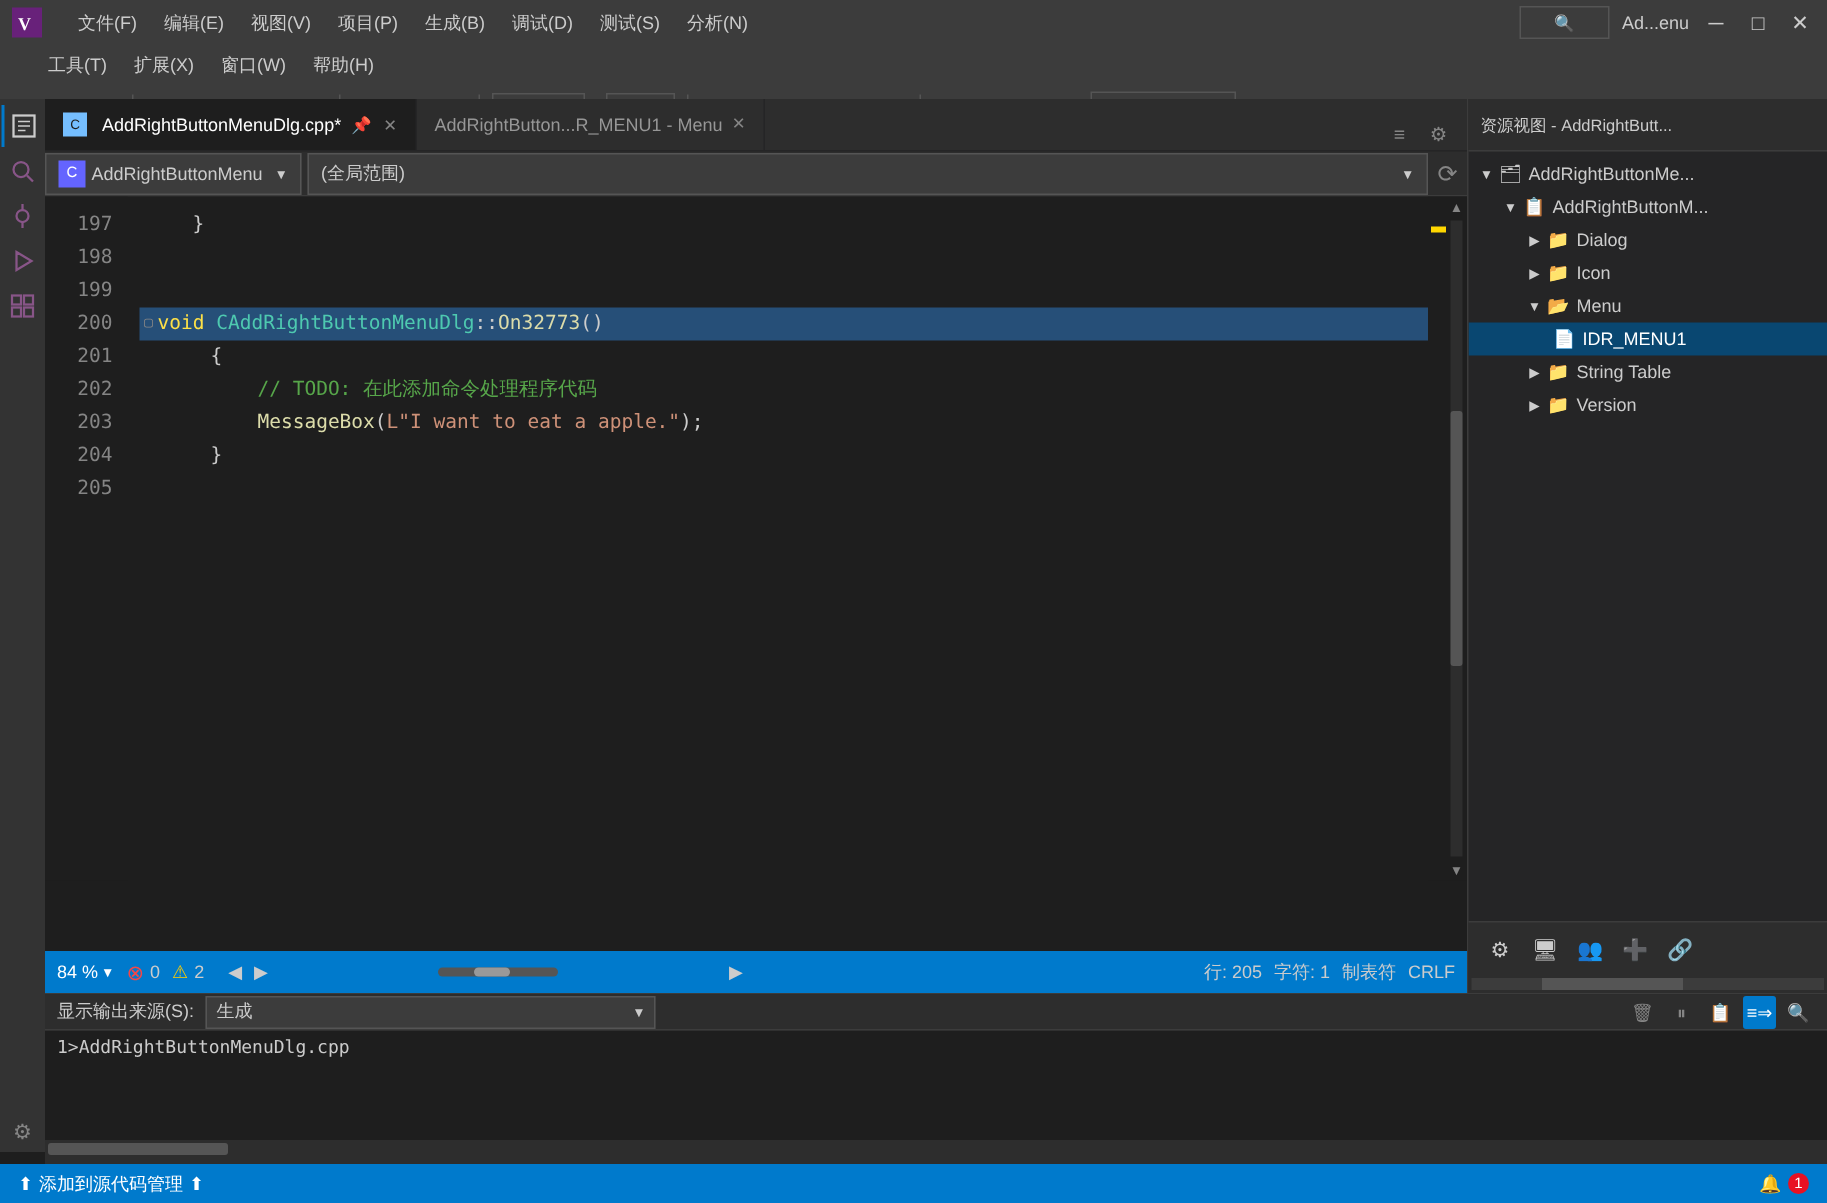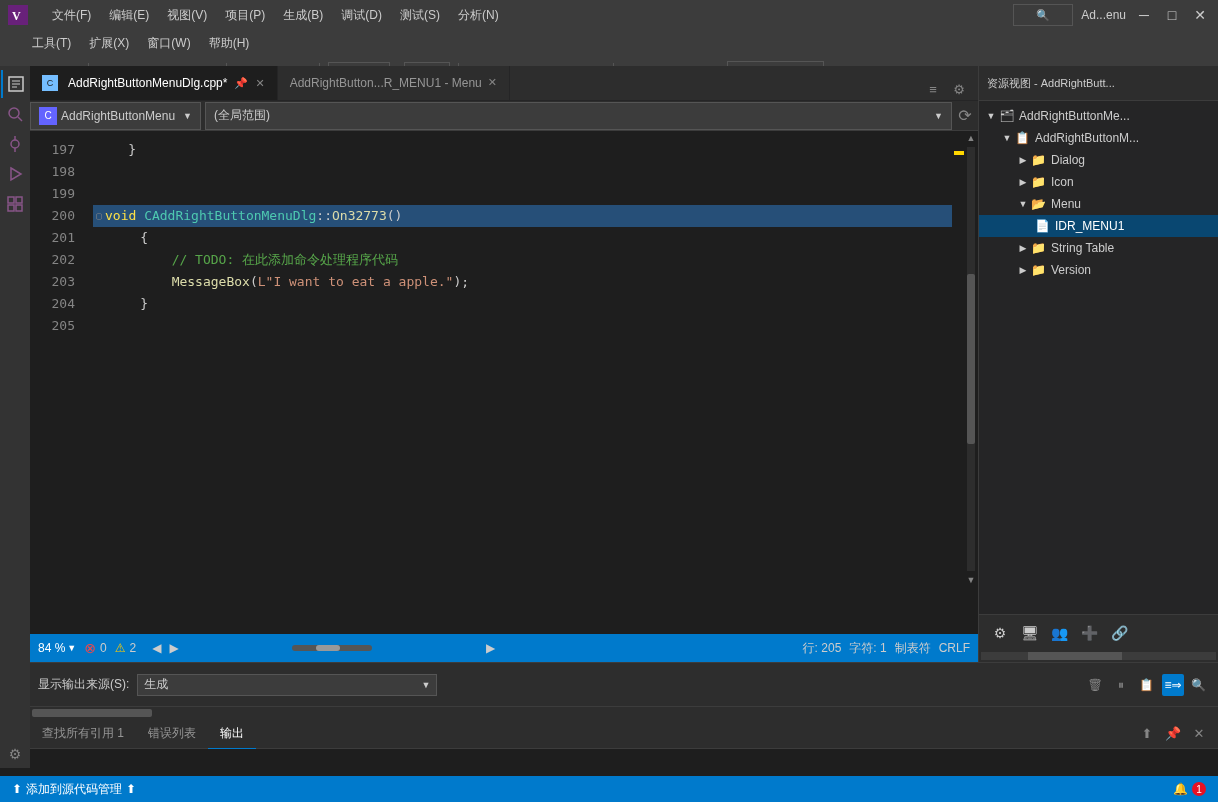--- a/index.html
+++ b/index.html
@@ -483,21 +483,21 @@
       width: 22px;
       height: 22px;
       display: flex;
       align-items: center;
       justify-content: center;
       cursor: pointer;
       color: #858585;
       font-size: 13px;
     }
     #output-header {
-      height: 44px;
+      height: 24px;
       background: #2d2d2d;
       display: flex;
       align-items: center;
       padding: 0 8px;
       gap: 8px;
       border-bottom: 1px solid #3c3c3c;
     }
     .output-source-label { font-size: 12px; color: #cccccc; }
     .output-action-btns {
       margin-left: auto;
@@ -925,20 +925,23 @@
       </div>
       <div class="output-action-btns">
         <div class="oa-btn">🗑</div>
         <div class="oa-btn">⏸</div>
         <div class="oa-btn">📋</div>
         <div class="oa-btn active" style="background:#007acc;color:white;padding:2px;border-radius:2px;">≡⇒</div>
         <div class="oa-btn">🔍</div>
       </div>
     </div>
 
+    <div id="output-content">
+      <span>1&gt;AddRightButtonMenuDlg.cpp</span>
+    </div>
 
     <div id="bottom-scrollbar">
       <div class="h-scroll-thumb" style="width:120px;"></div>
     </div>
 
     <div id="bottom-panel-tabs">
       <div class="bottom-tab">查找所有引用 1</div>
       <div class="bottom-tab">错误列表</div>
       <div class="bottom-tab active">输出</div>
       <div class="bottom-tab-actions">

